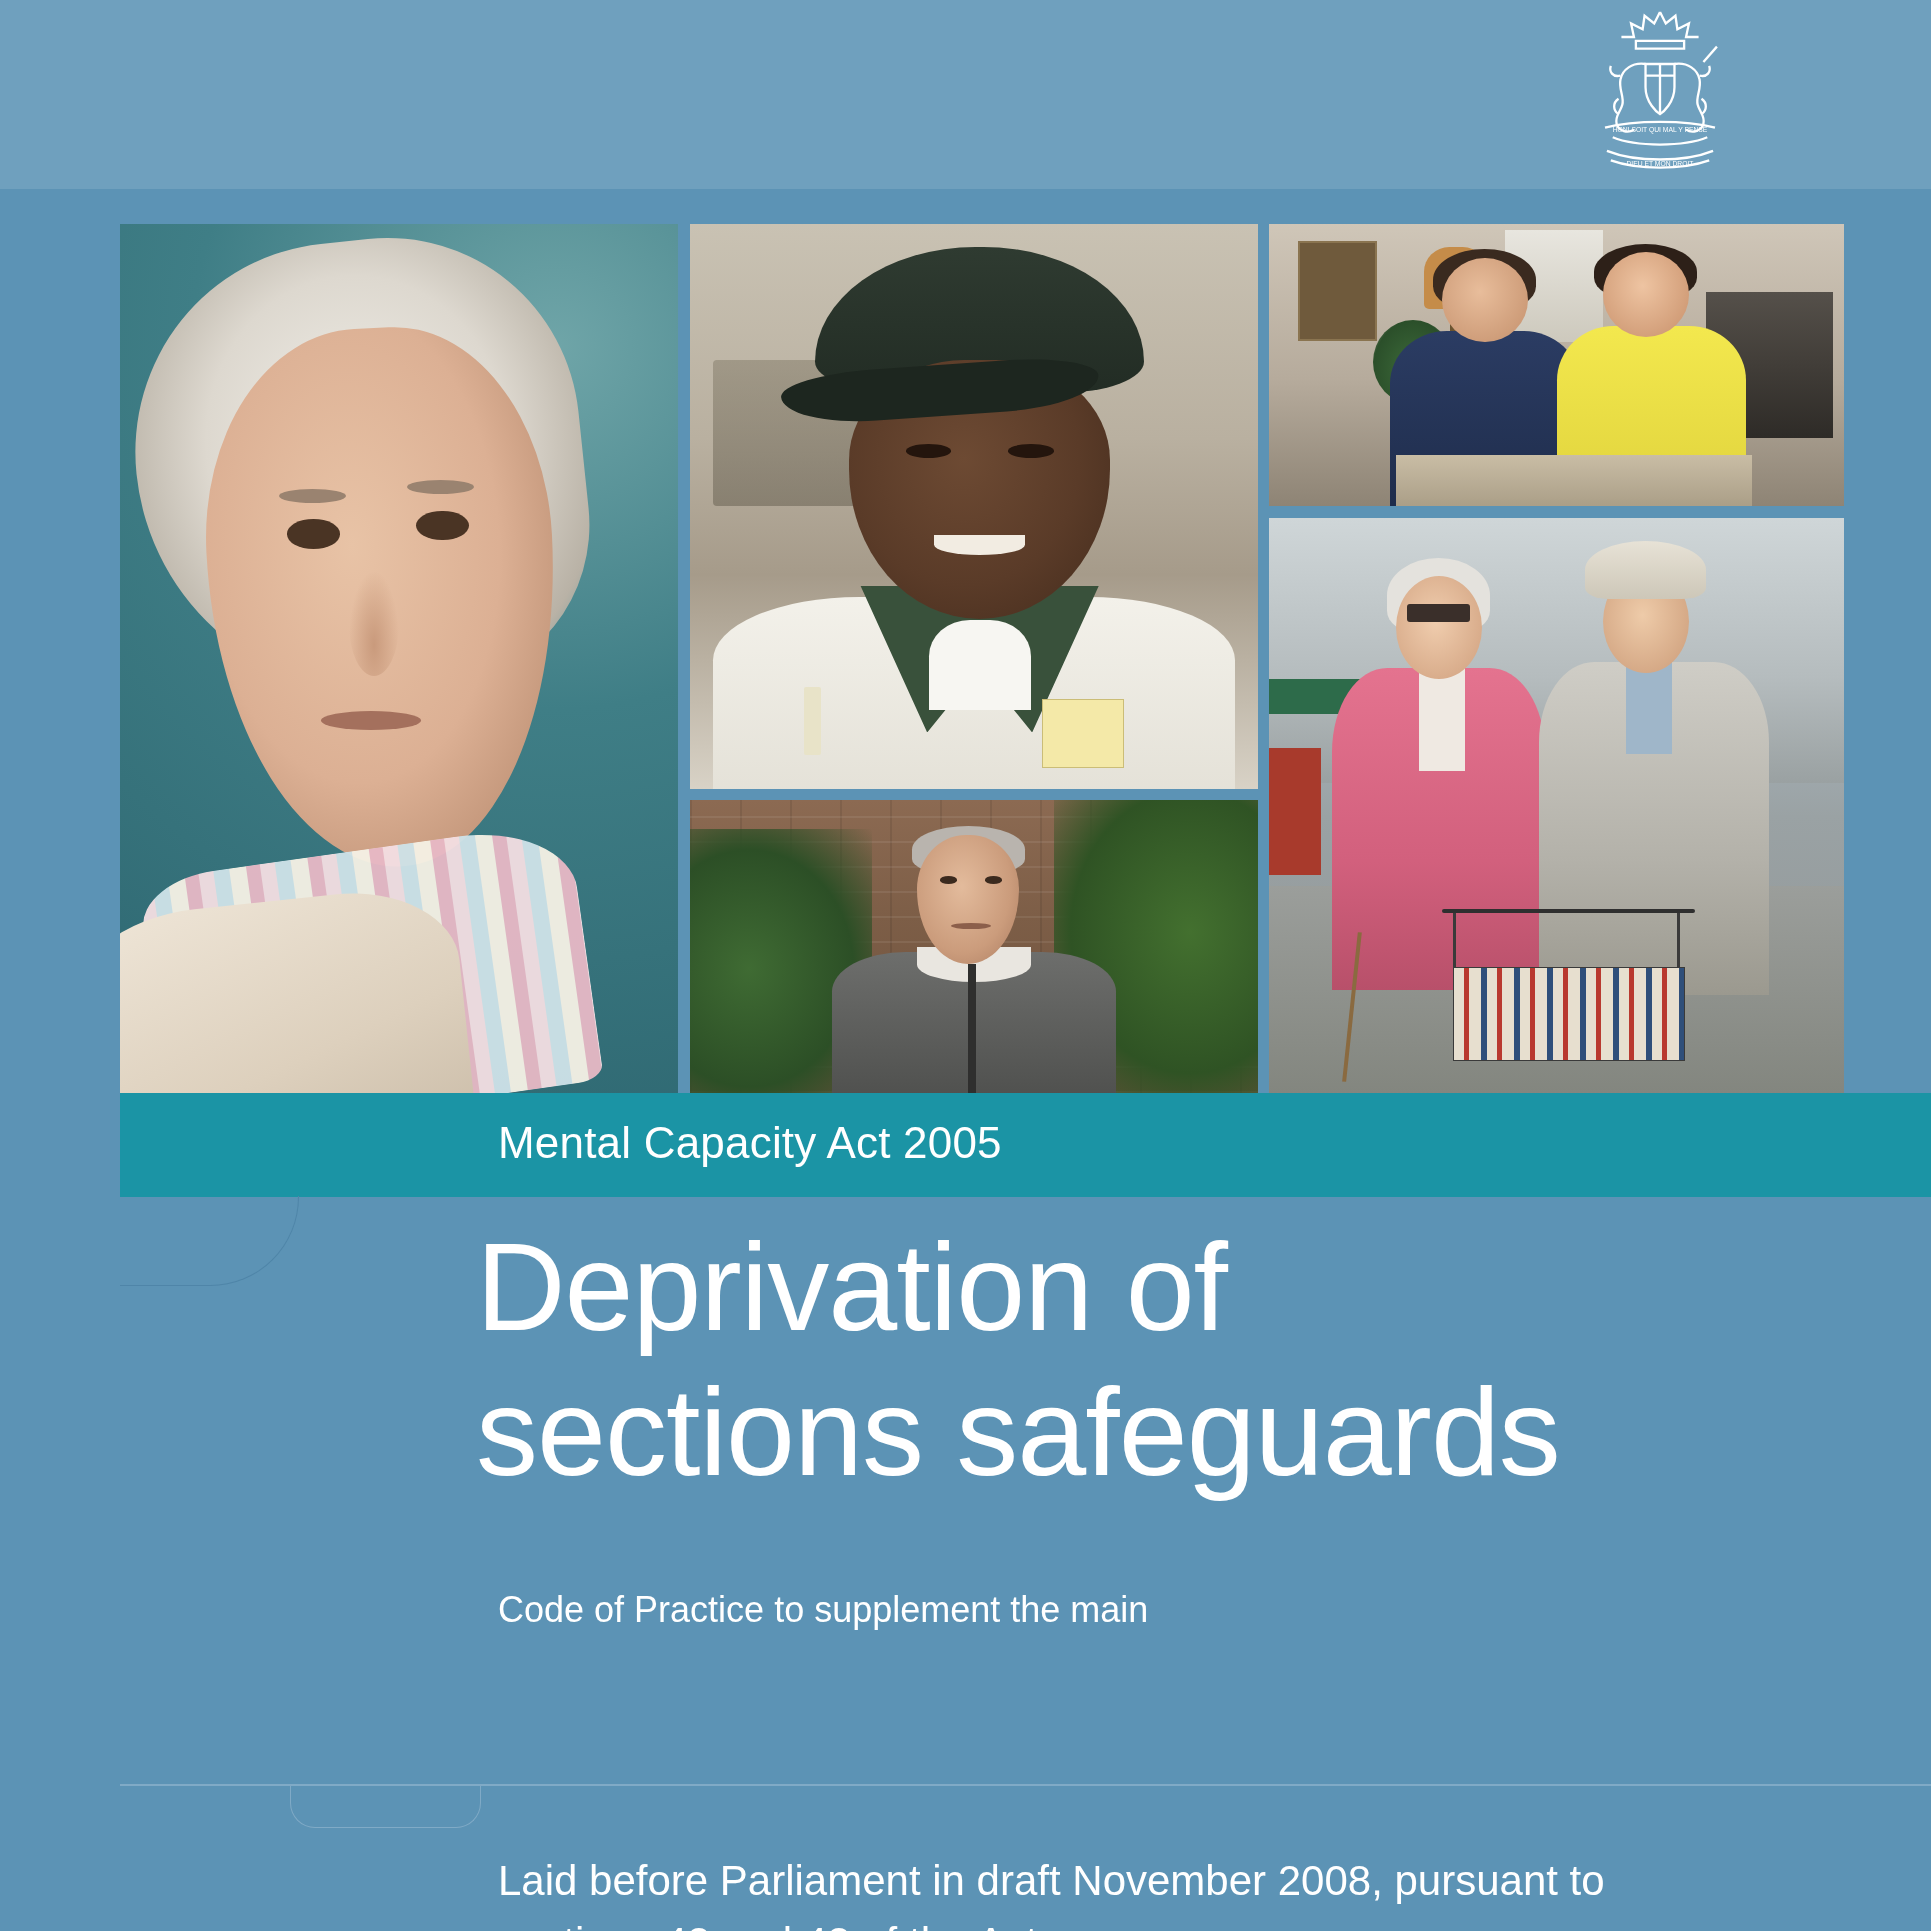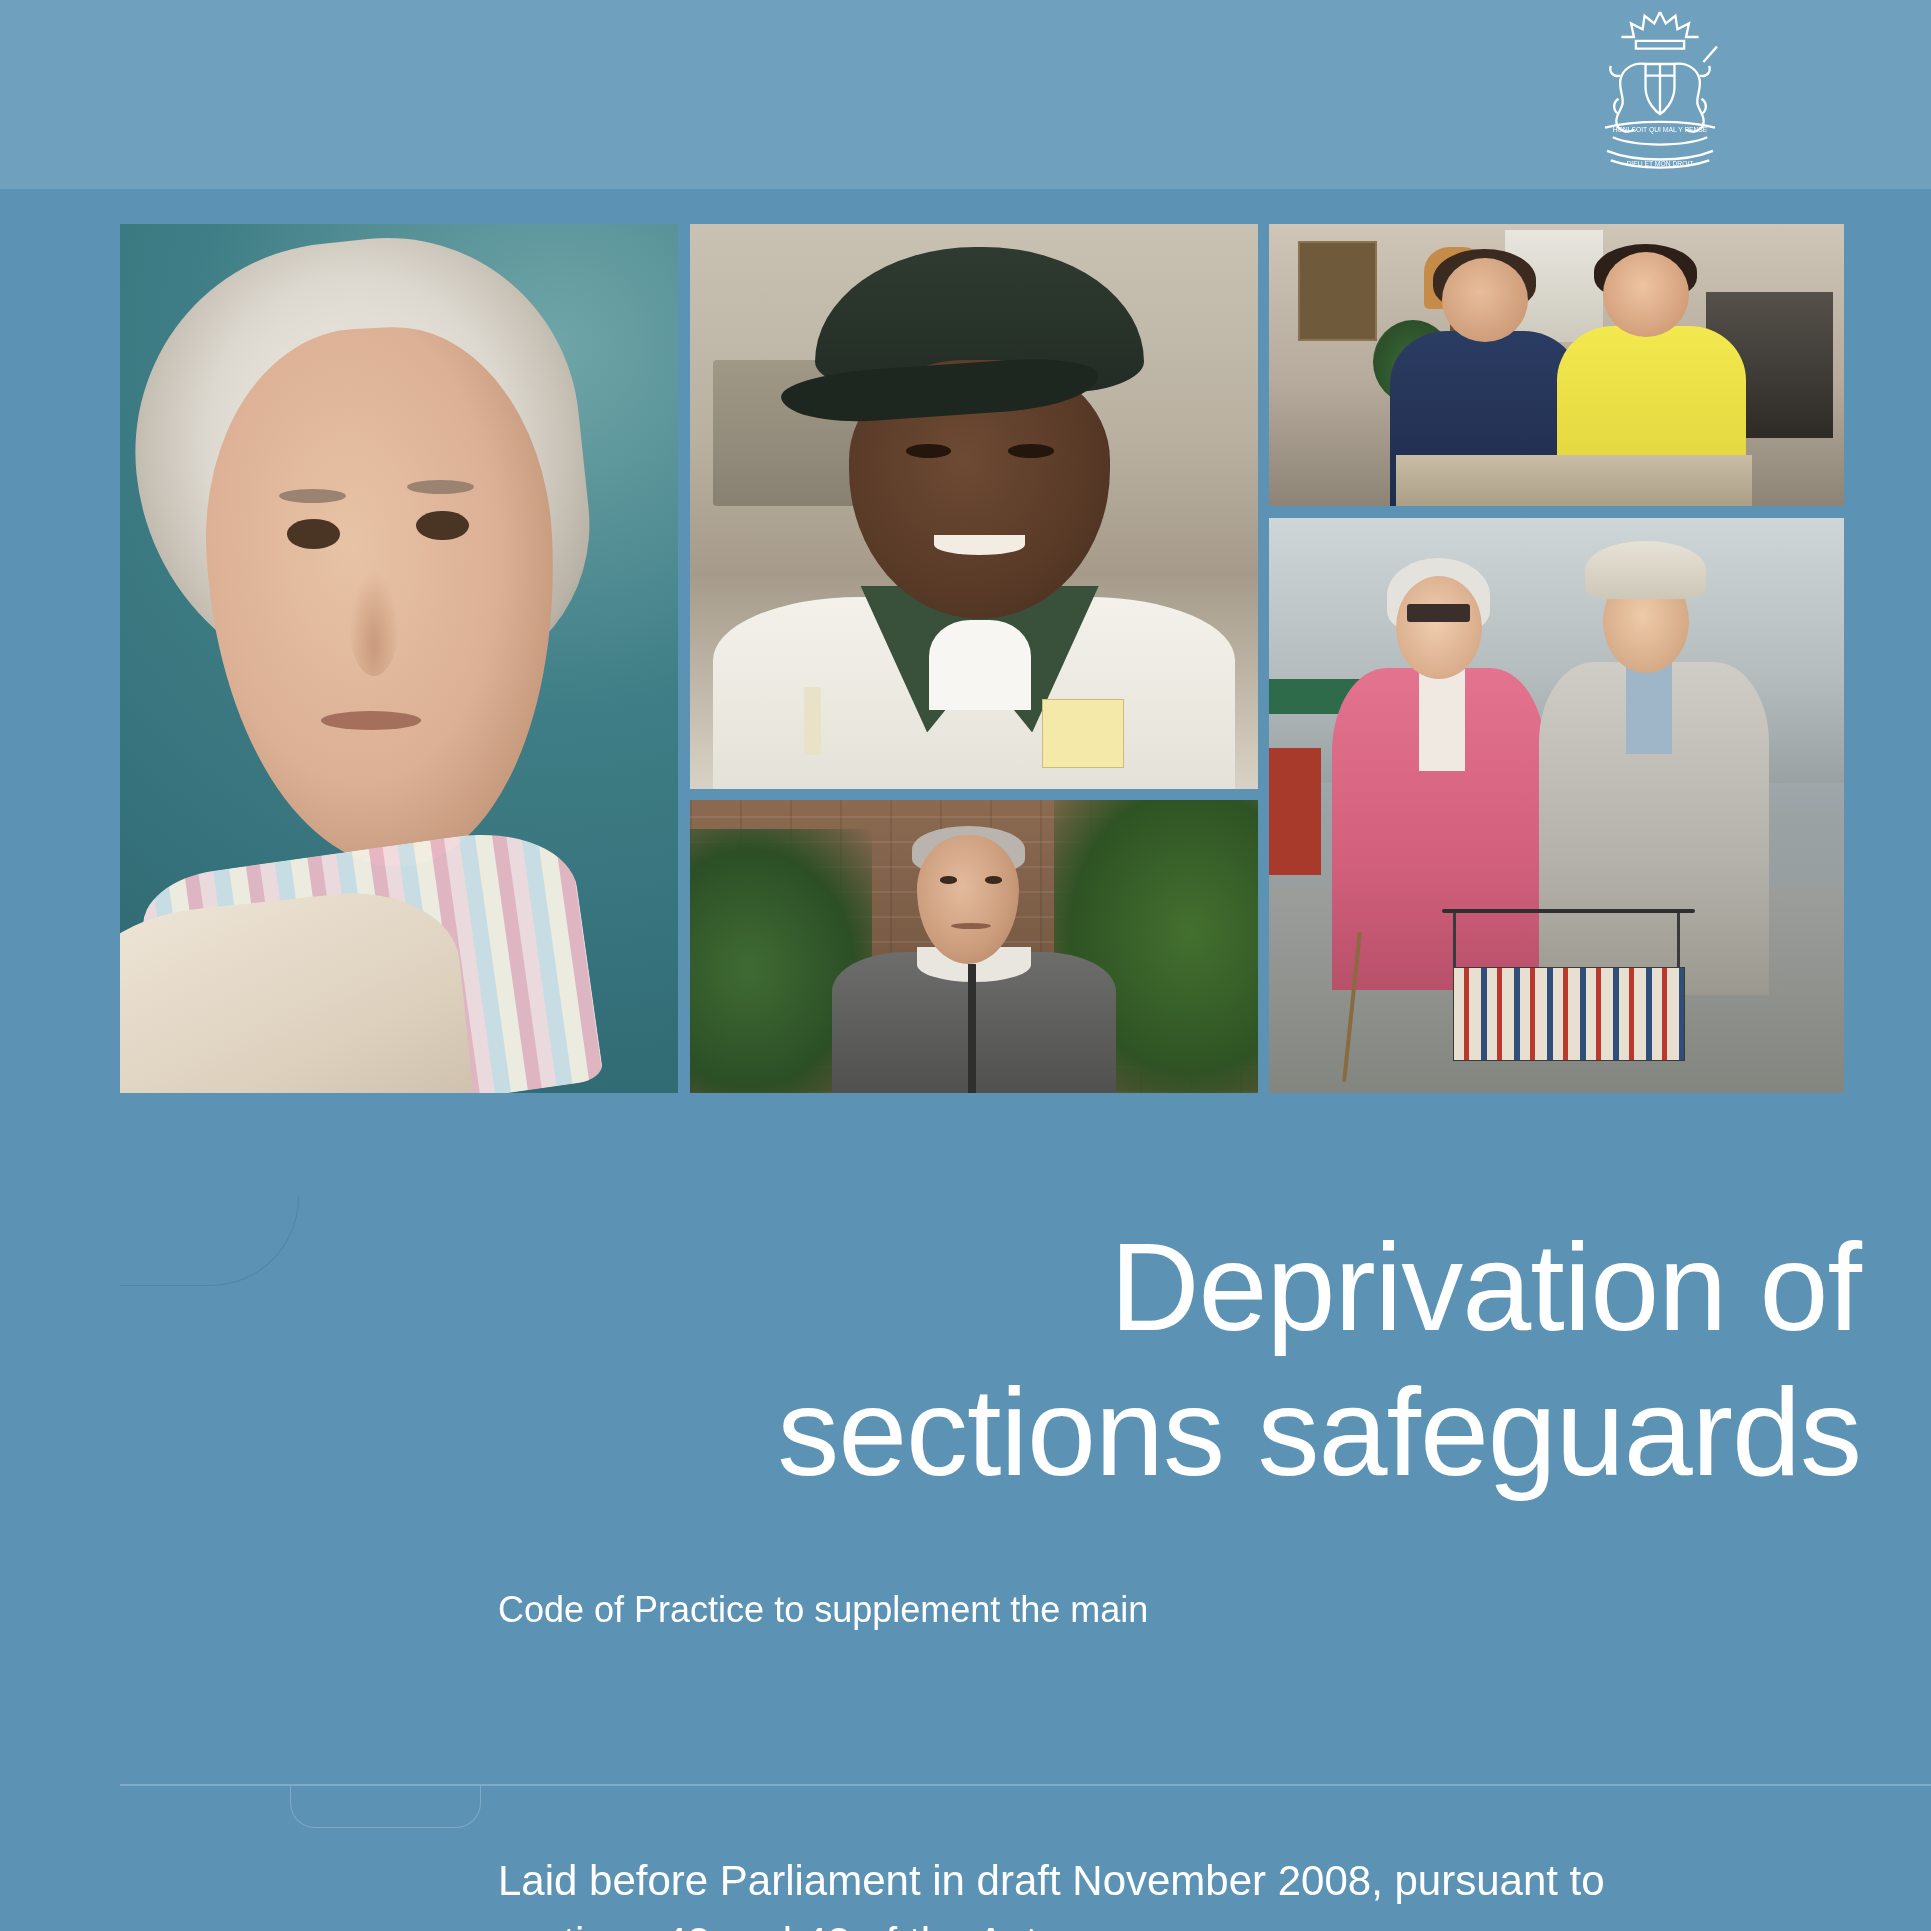--- a/index.html
+++ b/index.html
@@ -417,24 +417,23 @@
     content:"";
     position:absolute; left:0; top:-1px; width:100%; height:100%;
     border-bottom: 1.9px solid #4f85a8;
     border-right: 1.9px solid #4f85a8;
     border-radius: 0 0 89px 0;
   }
 
   
   .title-block {
     position: absolute;
-    left: 490px;
+    left: 476px;
     top: 1215px;
     width: 1371px;
-    text-align: right;
   }
   .main-title {
     color: #ffffff;
     font-size: 124px;
     line-height: 1.17;
     font-weight: 400;
     letter-spacing: -1px;
   }
   .subtitle {
     position: absolute;
@@ -595,20 +594,23 @@
       <div class="m-head"></div>
       <div class="m-cap"></div>
       <div class="cane"></div>
       <div class="walker-leg-l"></div>
       <div class="walker-leg-r"></div>
       <div class="walker-bar"></div>
       <div class="walker-bag"></div>
     </div>
   </div>
 
+  <div class="teal-band">
+    <div class="act-line">Mental Capacity Act 2005</div>
+  </div>
   <div class="notch"></div>
 
   <div class="title-block">
     <div class="main-title">Deprivation of</div>
     <div class="main-title">sections safeguards</div>
   </div>
 
   <div class="subtitle">
     <div>Code of Practice to supplement the main</div>
   </div>

